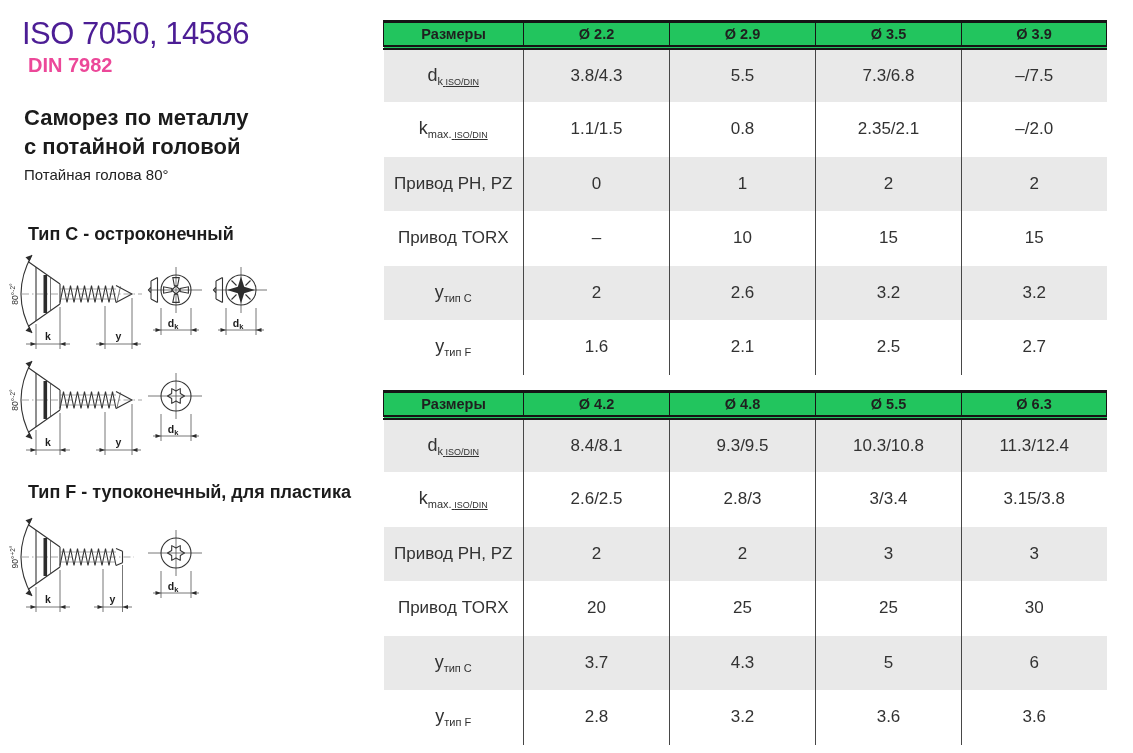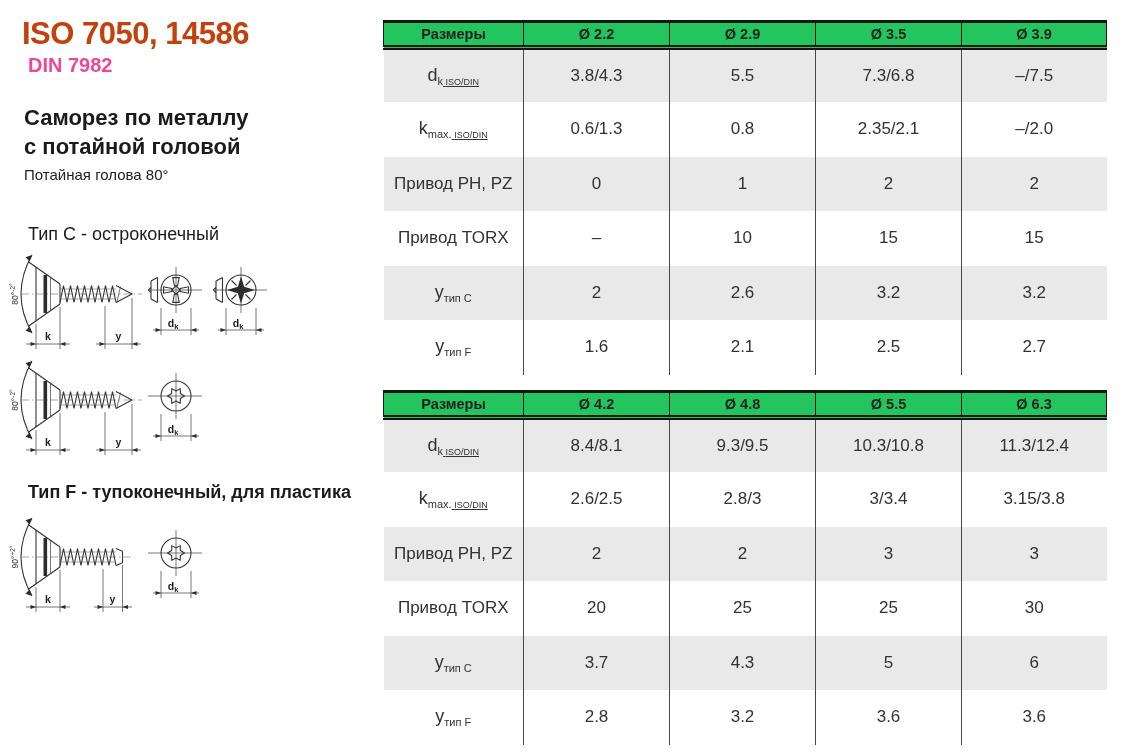--- a/index.html
+++ b/index.html
@@ -1,25 +1,25 @@
 <!DOCTYPE html>
 <html><head>
 <meta charset="utf-8">
 <style>
   * { margin:0; padding:0; box-sizing:border-box; }
   html,body { width:1133px; height:753px; background:#ffffff; overflow:hidden;
               font-family:"Liberation Sans", sans-serif; color:#2e2e2e; position:relative; }
   .abs { position:absolute; }
 
   
-  .std-title   { left:22px;  top:16px;  font-size:31px; font-weight:bold; color:#c2410c; letter-spacing:-0.5px; }
+  .std-title   { left:22px;  top:16px;  font-size:31px; font-weight:normal; color:#4c1d95; letter-spacing:-0.5px; }
   .std-sub     { left:28px;  top:54px;  font-size:20px; font-weight:bold; color:#ec4899; }
   .prod-title  { left:24px;  top:103px; font-size:22px; font-weight:bold; color:#1b1b1b; line-height:1.32; }
   .note        { left:24px;  top:162px; font-size:15px; color:#222; line-height:1.7; }
-  .type-head-c { left:28px;  top:224px; font-size:18px; font-weight:normal; color:#1b1b1b; }
+  .type-head-c { left:28px;  top:224px; font-size:18px; font-weight:bold; color:#1b1b1b; }
   .type-head-f { left:28px;  top:482px; font-size:18px; font-weight:bold; color:#1b1b1b; }
 
   
   svg.draw { position:absolute; left:6px; overflow:visible; }
   svg.draw path, svg.draw circle, svg.draw polygon.open, svg.draw line
       { fill:none; stroke:#333; stroke-width:1.1; }
   svg.draw .thin  { stroke-width:0.75; stroke:#4a4a4a; }
   svg.draw .hair  { stroke-width:0.6;  stroke:#6a6a6a; }
   svg.draw .fillb { fill:#2c2c2c; stroke:none; }
   svg.draw .torx  { stroke-width:1.6; stroke-linejoin:round; }
@@ -203,21 +203,21 @@
   <tbody>
     <tr>
       <td class="lbl"><span class="sym">d</span><span class="sub">k</span><span class="std"> </span><span class="std">ISO/DIN</span></td>
       <td>3.8/4.3</td>
       <td>5.5</td>
       <td>7.3/6.8</td>
       <td>–/7.5</td>
     </tr>
     <tr>
       <td class="lbl"><span class="sym">k</span><span class="sub">max.</span><span class="std"> </span><span class="std">ISO/DIN</span></td>
-      <td>0.6/1.3</td>
+      <td>1.1/1.5</td>
       <td>0.8</td>
       <td>2.35/2.1</td>
       <td>–/2.0</td>
     </tr>
     <tr>
       <td class="lbl">Привод PH, PZ</td>
       <td>0</td>
       <td>1</td>
       <td>2</td>
       <td>2</td>

